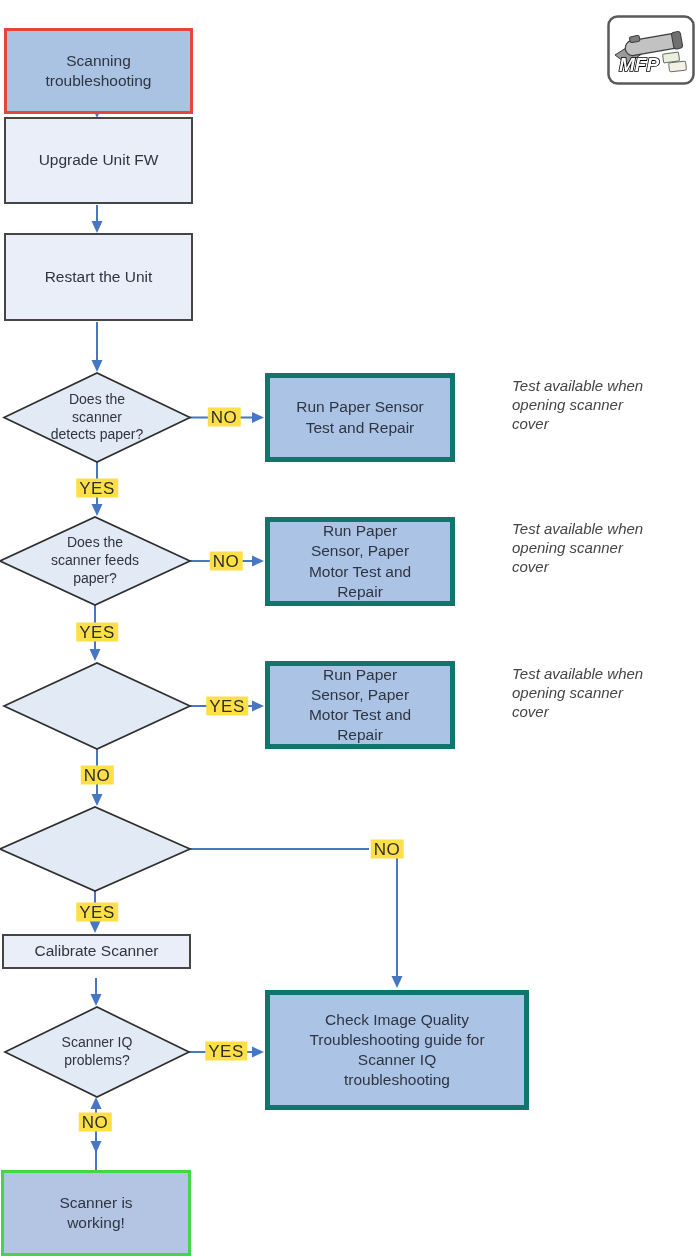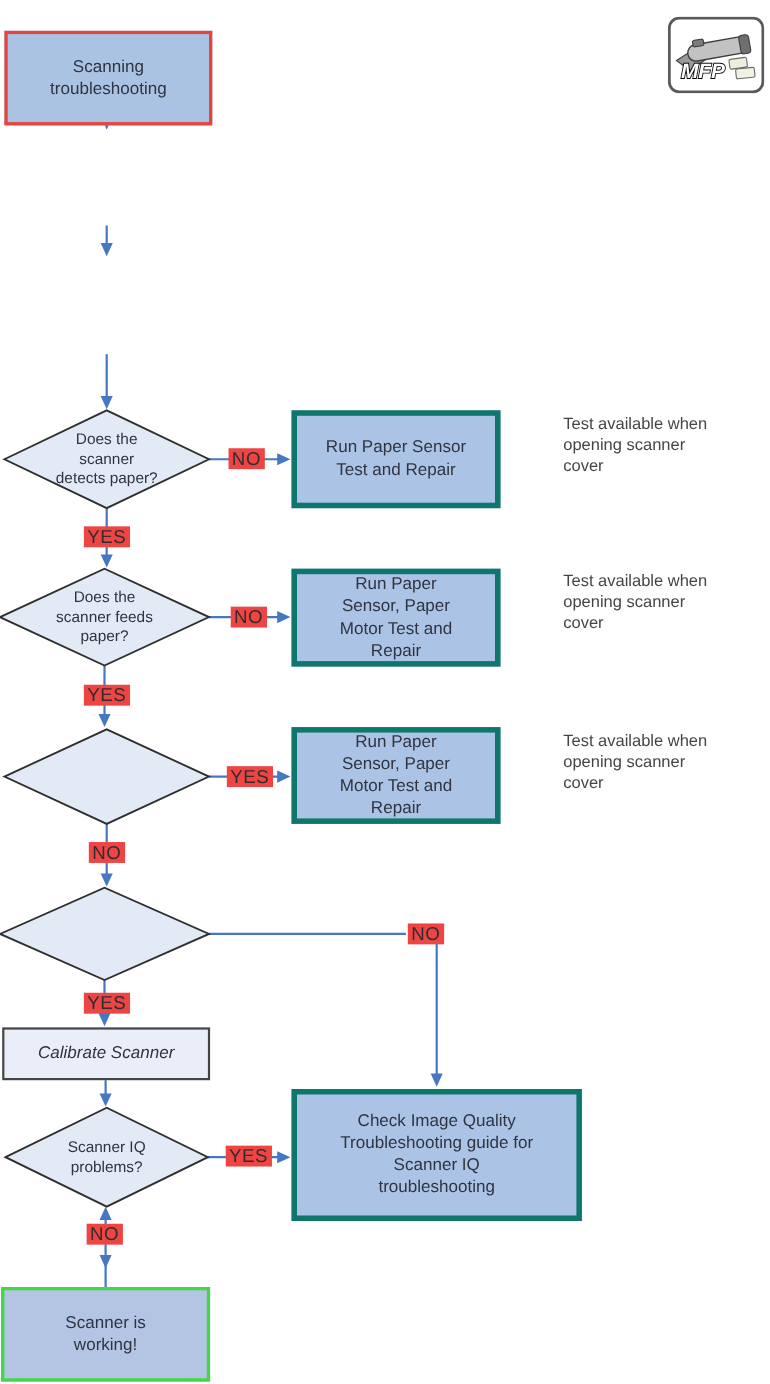--- a/index.html
+++ b/index.html
@@ -7,40 +7,40 @@
   #stage{position:relative;width:700px;height:1258px;background:#ffffff;overflow:hidden;}
   #wires{position:absolute;left:0;top:0;width:700px;height:1258px;}
 
   .node{position:absolute;display:flex;align-items:center;justify-content:center;
         text-align:center;box-sizing:border-box;white-space:pre-line;
         font-size:15.5px;line-height:1.3;color:#2f3440;}
   .start-node{left:4px;top:3px;width:189px;height:86px;background:#aac3e3;border:3px solid #e4453f;margin-top:25px;}
   .process-node{background:#eaeef8;border:2px solid #454545;}
   .upgrade-node{left:4px;top:117px;width:189px;height:87px;}
   .restart-node{left:4px;top:233px;width:189px;height:88px;}
-  .calibrate-node{left:2px;top:934px;width:189px;height:48px;font-style:italic;}
+  .calibrate-node{left:2px;top:934px;width:189px;height:35px;}
   .action-node{background:#abc4e6;border:5px solid #0f766e;}
   .action1-node{left:265px;top:373px;width:190px;height:89px;}
   .action2-node{left:265px;top:517px;width:190px;height:89px;}
   .action3-node{left:265px;top:661px;width:190px;height:88px;}
   .checkiq-node{left:265px;top:990px;width:264px;height:120px;}
   .working-node{left:1px;top:1170px;width:190px;height:86px;background:#b3c5e3;border:3px solid #44d648;}
 
   .diamond-label{position:absolute;display:flex;align-items:center;justify-content:center;
         text-align:center;white-space:pre-line;font-size:14px;line-height:1.28;color:#2f3440;}
   .dl1{left:22px;top:375px;width:150px;height:85px;}
   .dl2{left:20px;top:519px;width:150px;height:84px;}
   .dl3{left:22px;top:664px;width:150px;height:84px;}
   .dl4{left:22px;top:808px;width:146px;height:82px;}
   .dl5{left:22px;top:1009px;width:150px;height:86px;}
 
   .edge-label{position:absolute;transform:translate(-50%,-50%);font-size:17px;line-height:1;
-        color:#2e2e2e;background:#ef4444;padding:1px 3px;letter-spacing:0.5px;}
+        color:#2e2e2e;background:#fde047;padding:1px 3px;letter-spacing:0.5px;}
 
-  .note{position:absolute;font-size:15px;line-height:1.25;
+  .note{position:absolute;font-style:italic;font-size:15px;line-height:1.25;
         color:#454545;white-space:pre-line;width:175px;}
   .note1{left:512px;top:377px;}
   .note2{left:512px;top:520px;}
   .note3{left:512px;top:665px;}
 
   .mfp{position:absolute;left:607px;top:15px;}
 </style>
 </head>
 <body>
 
@@ -85,20 +85,22 @@
       <polygon points="4,417.5 97,373 190,417.5 97,462"></polygon>
       <polygon points="0,561 95,517 190,561 95,605"></polygon>
       <polygon points="4,706 97,663 190,706 97,749"></polygon>
       <polygon points="0,849 95,807 190,849 95,891"></polygon>
       <polygon points="5,1052 97,1007 189,1052 97,1097"></polygon>
     </g>
   </svg>
 
   <div class="node start-node">Scanning
 troubleshooting</div>
+  <div class="node process-node upgrade-node">Upgrade Unit FW</div>
+  <div class="node process-node restart-node">Restart the Unit</div>
   <div class="node action-node action1-node">Run Paper Sensor
 Test and Repair</div>
   <div class="node action-node action2-node">Run Paper
 Sensor, Paper
 Motor Test and
 Repair</div>
   <div class="node action-node action3-node">Run Paper
 Sensor, Paper
 Motor Test and
 Repair</div>

